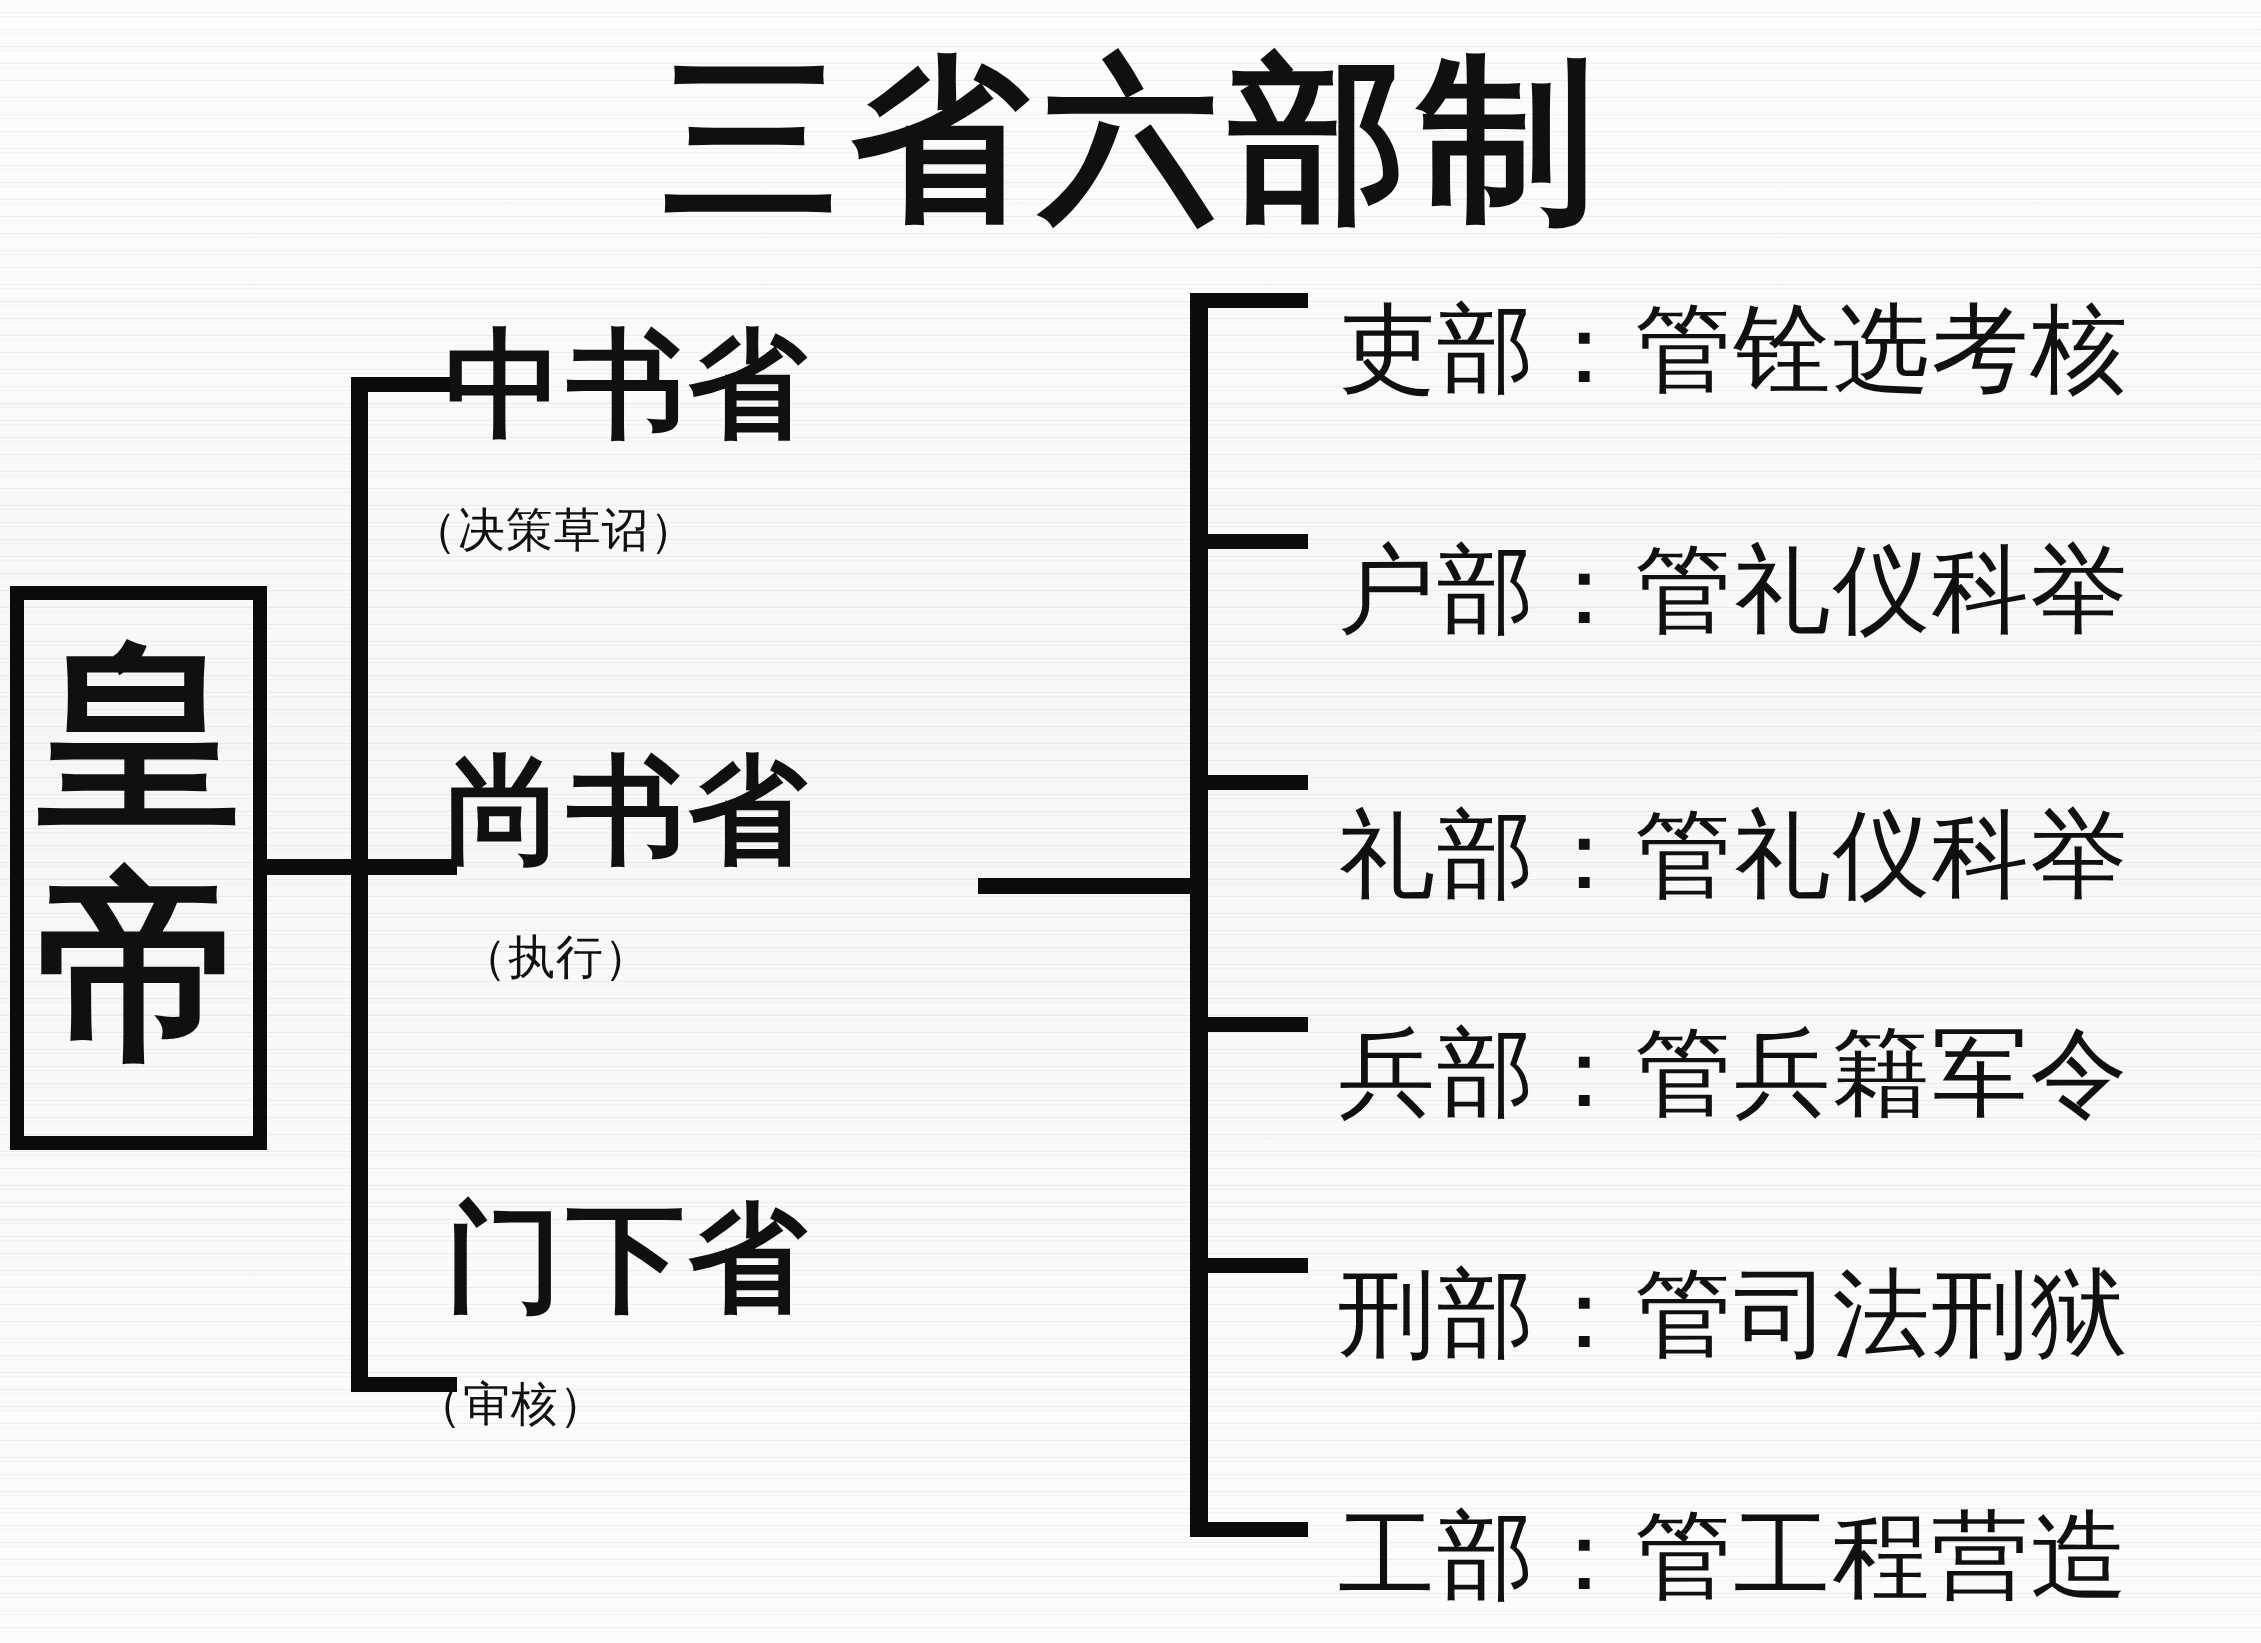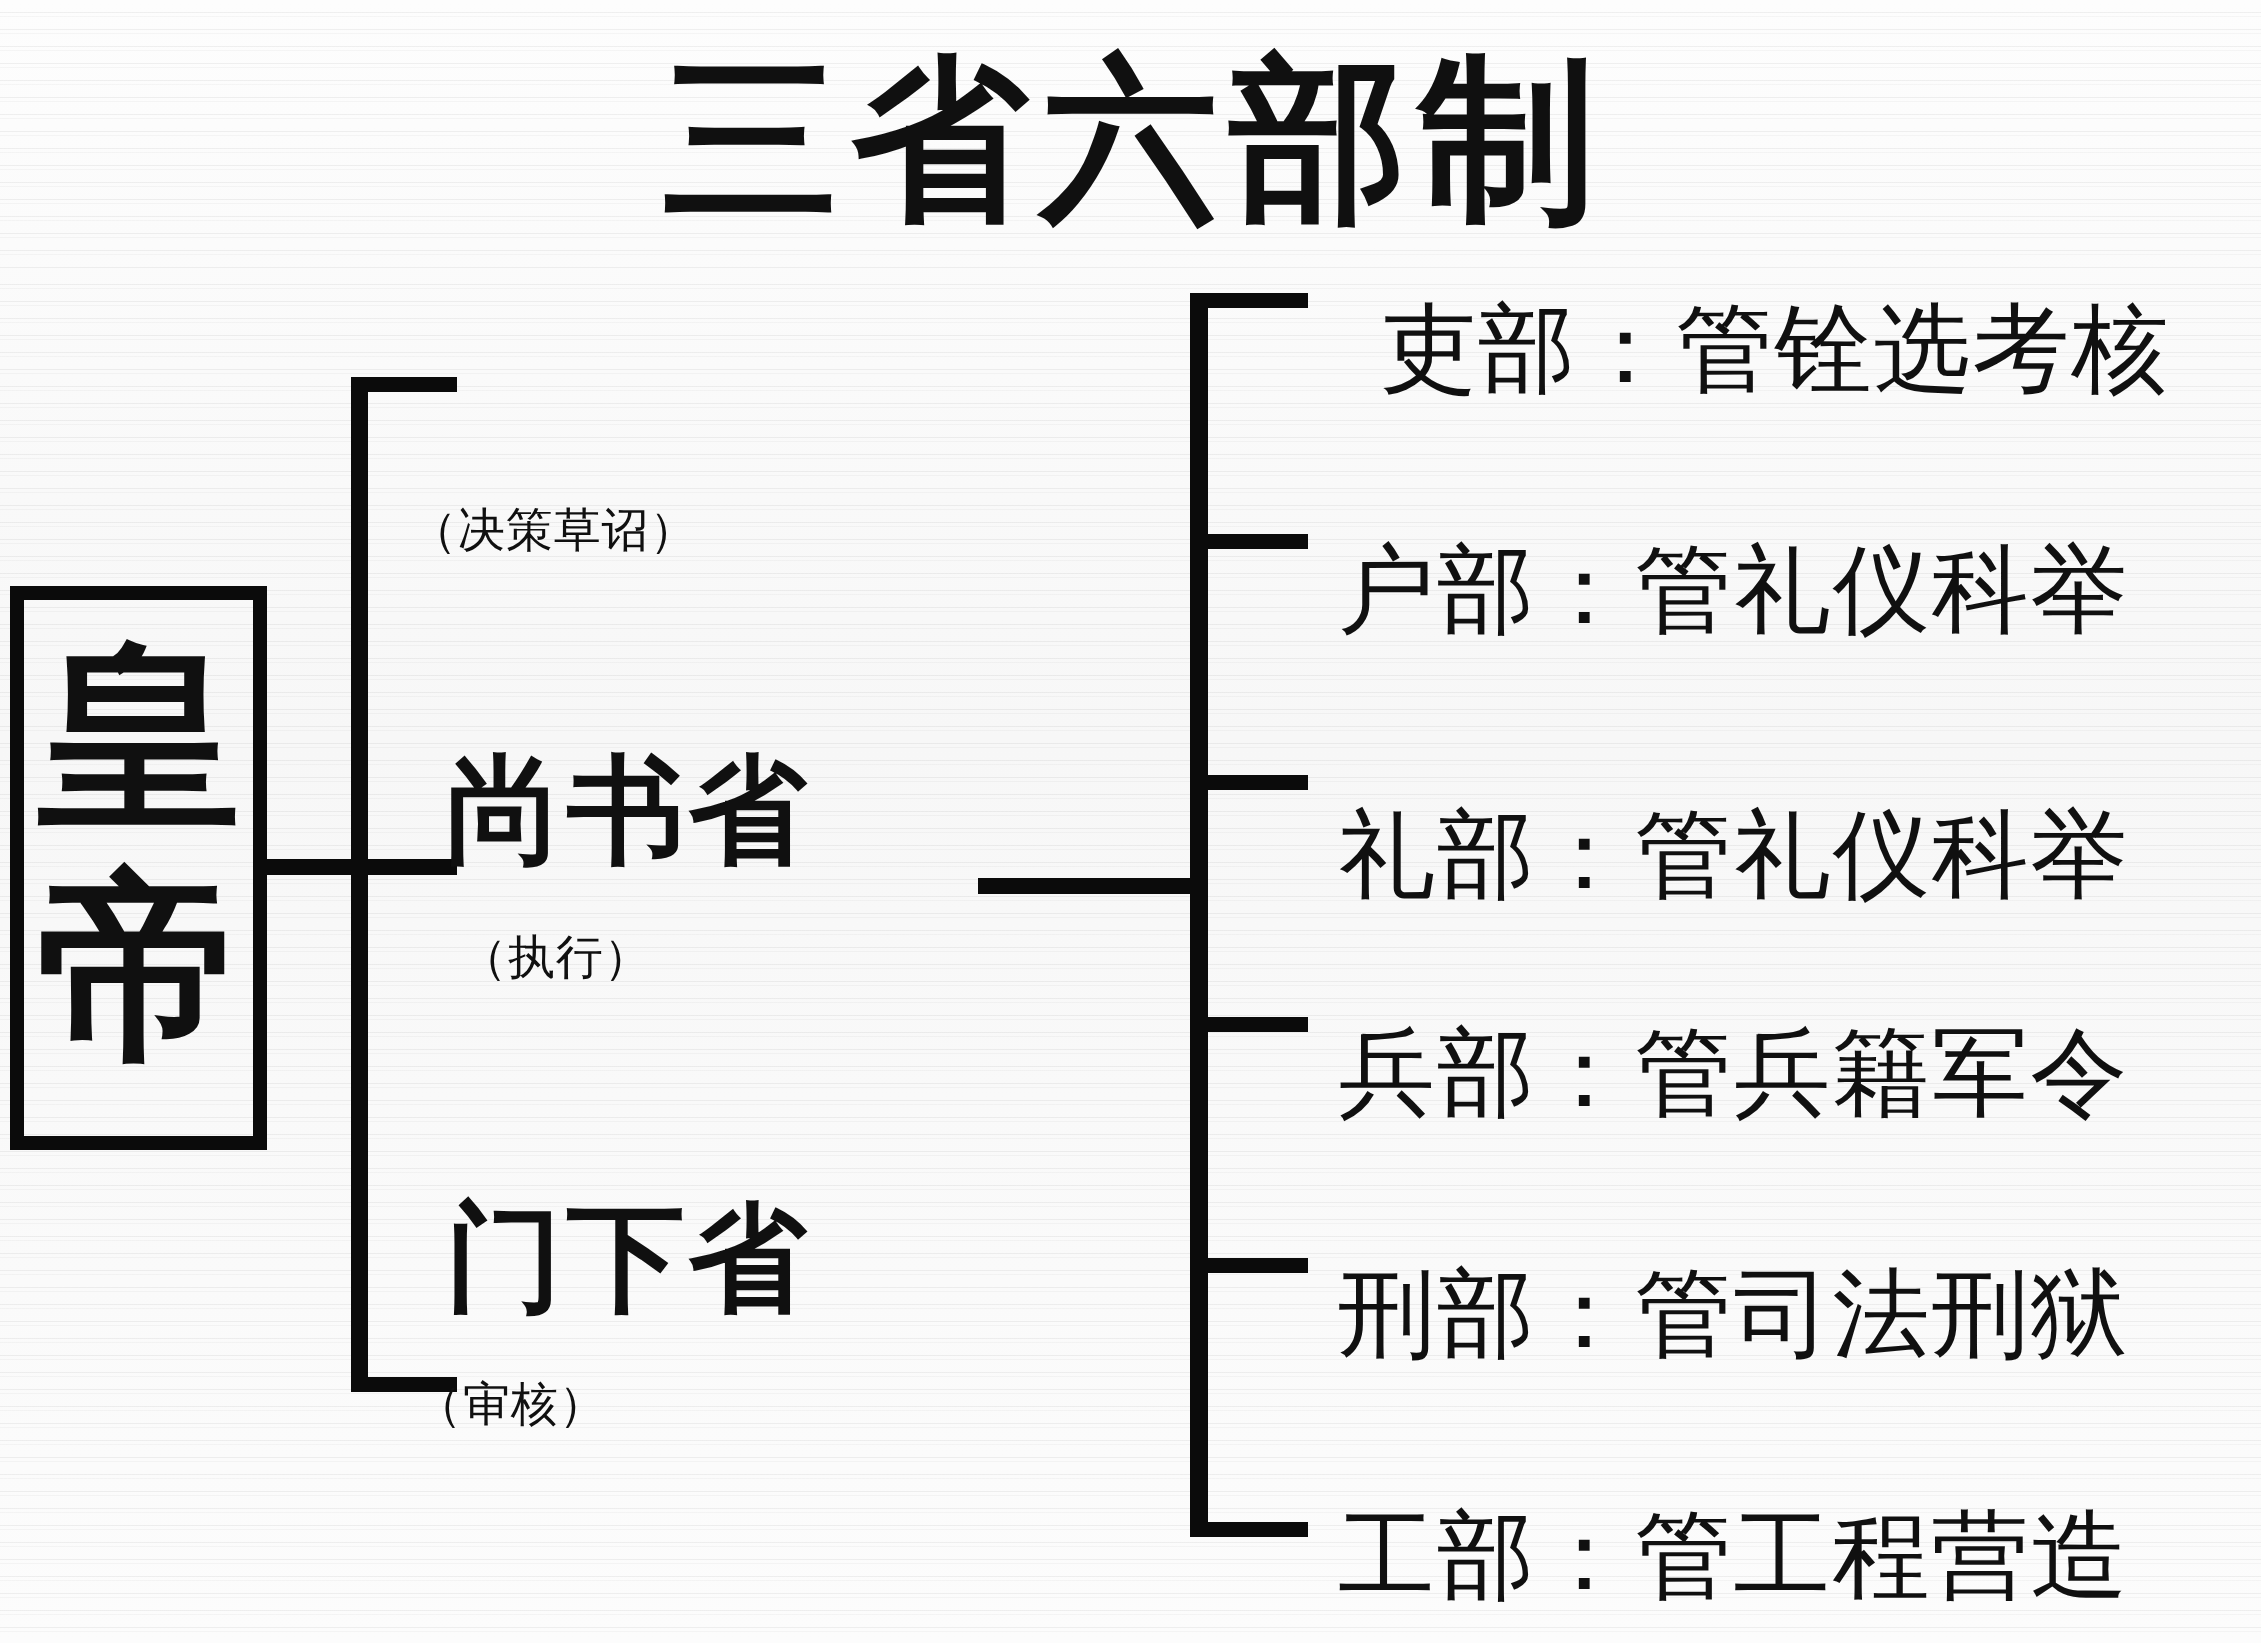--- a/index.html
+++ b/index.html
@@ -100,21 +100,21 @@
 
   
   .min-row{
     position:absolute;
     left:1338px;
     font-size:97px;
     letter-spacing:1.9px;
     color:#101010;
     white-space:nowrap;
   }
-  #min-1{ top:285px;margin-left:41px;  }
+  #min-1{ top:285px;  }
   #min-2{ top:526px; }
   #min-3{ top:767px;margin-top:24px; }
   #min-4{ top:1009px; }
   #min-5{ top:1250px; }
   #min-6{ top:1492px; }
 </style>
 </head>
 <body>
 
 <div id="canvas">
@@ -127,20 +127,21 @@
     <span>帝</span>
   </div>
 
   <div class="ink" id="stem-emperor"></div>
 
   <div class="ink" id="spine-left"></div>
   <div class="ink" id="branch-left-1"></div>
   <div class="ink" id="branch-left-2"></div>
   <div class="ink" id="branch-left-3"></div>
 
+  <div class="txt dept-name" id="dept1-name">中书省</div>
   <div class="txt dept-sub" id="dept1-sub">（决策草诏）</div>
 
   <div class="txt dept-name" id="dept2-name">尚书省</div>
   <div class="txt dept-sub" id="dept2-sub">（执行）</div>
 
   <div class="txt dept-name" id="dept3-name">门下省</div>
   <div class="txt dept-sub" id="dept3-sub">（审核）</div>
 
   <div class="ink" id="stem-mid"></div>
 

